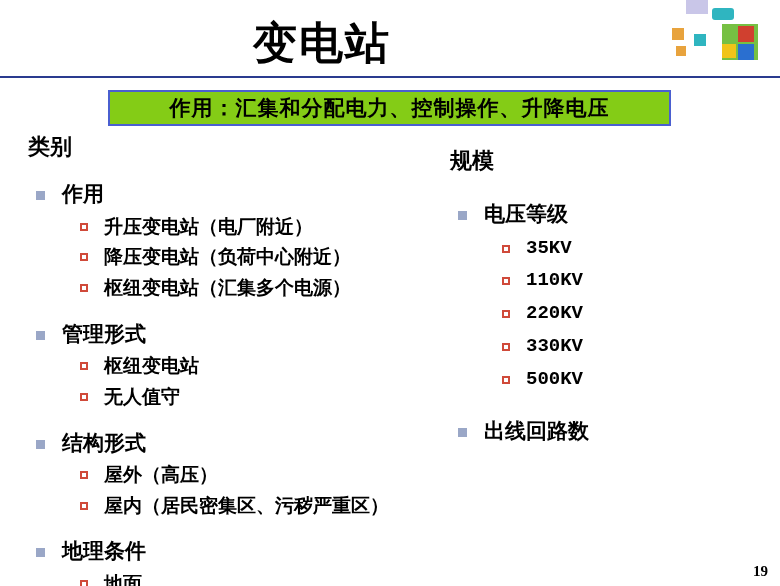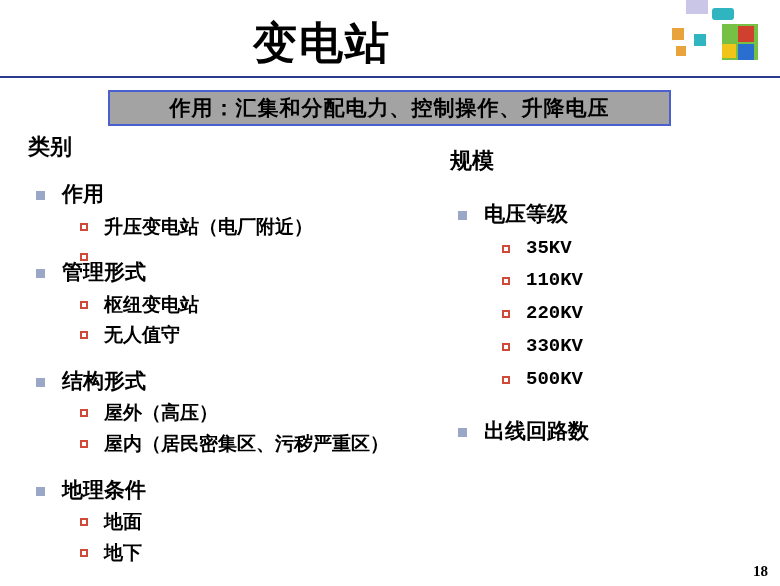--- a/index.html
+++ b/index.html
@@ -50,21 +50,21 @@
   .sq {
     position: absolute;
   }
   .callout {
     position: absolute;
     top: 90px;
     left: 108px;
     width: 563px;
     height: 36px;
     border: 2px solid #4a5fd0;
-    background: #a3a3a3;
+    background: #84cc16;
     box-sizing: border-box;
     display: flex;
     align-items: center;
     justify-content: center;
   }
   .callout span {
     font-size: 21px;
     font-weight: bold;
     color: #000000;
     font-family: "Liberation Serif", serif;
@@ -166,20 +166,25 @@
     <div class="lvl1">
       <span class="bullet-sq"></span>
       <span>作用</span>
     </div>
     <div class="lvl2">
       <span class="bullet-hollow"></span>
       <span>升压变电站（电厂附近）</span>
     </div>
     <div class="lvl2">
       <span class="bullet-hollow"></span>
+      <span>降压变电站（负荷中心附近）</span>
+    </div>
+    <div class="lvl2">
+      <span class="bullet-hollow"></span>
+      <span>枢纽变电站（汇集多个电源）</span>
     </div>
 
     <div class="lvl1">
       <span class="bullet-sq"></span>
       <span>管理形式</span>
     </div>
     <div class="lvl2">
       <span class="bullet-hollow"></span>
       <span>枢纽变电站</span>
     </div>
@@ -245,14 +250,14 @@
 
     <div class="lvl1">
       <span class="bullet-sq"></span>
     </div>
     <div class="lvl1">
       <span class="bullet-sq"></span>
       <span>出线回路数</span>
     </div>
   </div>
 
-  <div class="page-num">18</div>
+  <div class="page-num">19</div>
 </div>
 
 </body></html>

